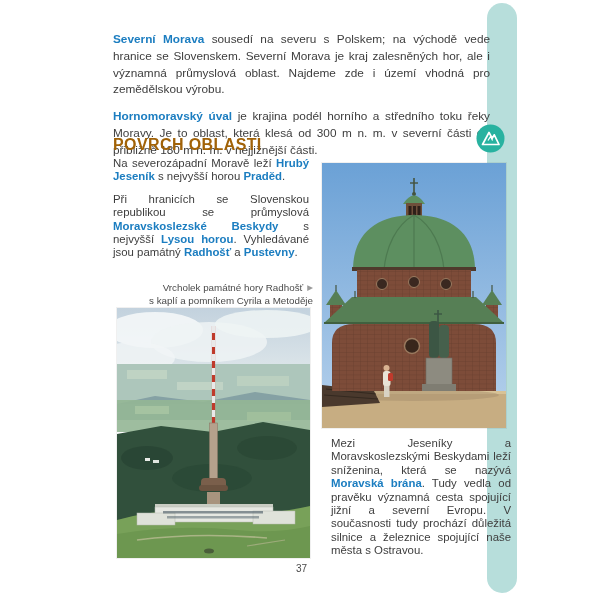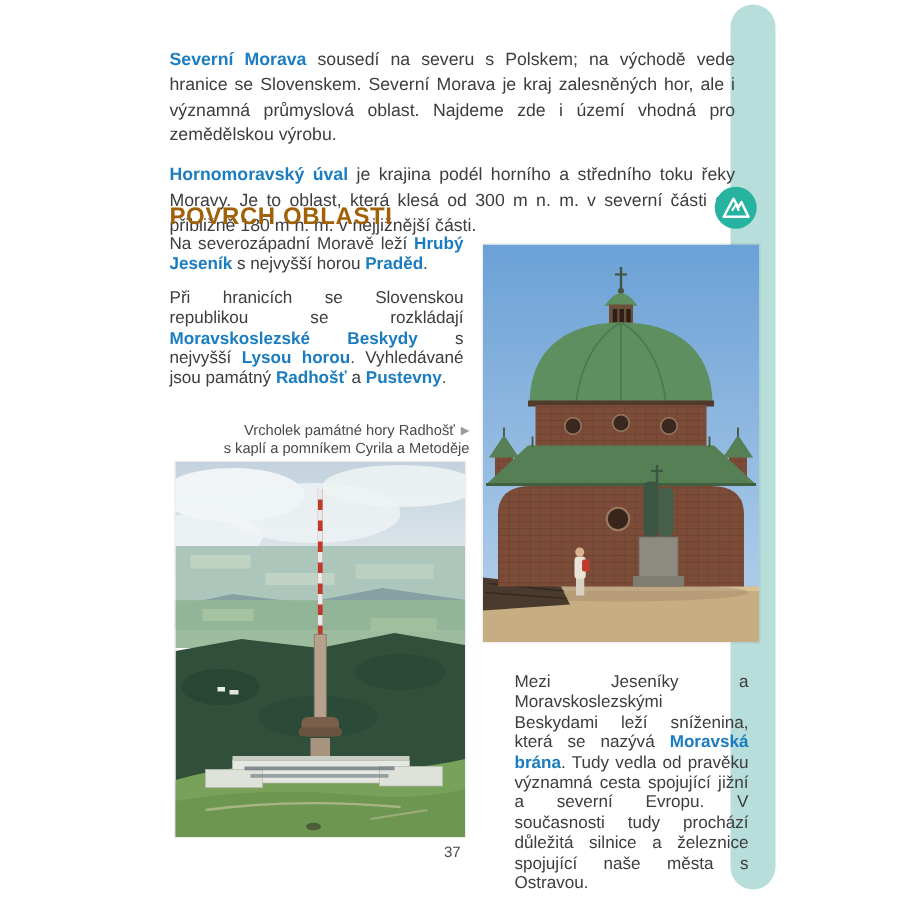--- a/index.html
+++ b/index.html
@@ -35,21 +35,21 @@
   .cap .marker{color:#9a9a9a;font-size:7.5px;position:relative;top:-1px;}
   .cap-radhost .marker{margin-left:4px;}
   .cap-praded .marker{margin-right:4px;}
   .photo{position:absolute;z-index:2;box-shadow:0 0 0 1px rgba(0,0,0,.06);}
   .photo-praded{left:117px;top:308px;width:193px;height:250px;}
   .photo-radhost{left:322px;top:163px;width:184px;height:265px;}
   .col-right{
     position:absolute;left:330px;top:436px;width:182px;
     font-size:11.4px;line-height:13.4px;text-align:justify;hyphens:auto;z-index:2;
   }
-  .col-right p{margin:13px;}
+  .col-right p{margin:1px;}
   .page-num{
     position:absolute;left:113px;top:563px;width:377px;text-align:center;
     font-size:10px;color:#4a4a4a;z-index:2;
   }
 </style>
 </head>
 <body>
 
 <div class="page">
 
@@ -65,21 +65,21 @@
 
   <div class="intro">
     <p><span class="term">Severní Morava</span><span> sousedí na severu s Polskem; na východě vede hranice se Slovenskem. Severní Morava je kraj zalesněných hor, ale i významná průmyslová oblast. Najdeme zde i území vhodná pro zemědělskou výrobu.</span></p>
     <p><span class="term">Hornomoravský úval</span><span> je krajina podél horního a středního toku řeky Moravy. Je to oblast, která klesá od 300 m n. m. v severní části do přibližně 180 m n. m. v nejjižnější části.</span></p>
   </div>
 
   <h2 class="heading">POVRCH OBLASTI</h2>
 
   <div class="col-left">
     <p><span>Na severozápadní Moravě leží </span><span class="term">Hrubý Jeseník</span><span> s nejvyšší horou </span><span class="term">Praděd</span><span>.</span></p>
-    <p><span>Při hranicích se Slovenskou republikou se rozkládají </span><span class="term">Moravskoslezské Beskydy</span><span> s nejvyšší </span><span class="term">Lysou horou</span><span>. Vyhledávané jsou památný </span><span class="term">Radhošť</span><span> a </span><span class="term">Pustevny</span><span>.</span></p>
+    <p><span>Při hranicích se Slovenskou republikou se průmyslová </span><span class="term">Moravskoslezské Beskydy</span><span> s nejvyšší </span><span class="term">Lysou horou</span><span>. Vyhledávané jsou památný </span><span class="term">Radhošť</span><span> a </span><span class="term">Pustevny</span><span>.</span></p>
   </div>
 
   <div class="cap cap-radhost">
     <div><span>Vrcholek památné hory Radhošť</span><span class="marker">▶</span></div>
     <div>s kaplí a pomníkem Cyrila a Metoděje</div>
   </div>
 
   <svg class="photo photo-praded" viewBox="0 0 193 250">
     <defs>
       <linearGradient id="skyP" x1="0" y1="0" x2="0" y2="1">

